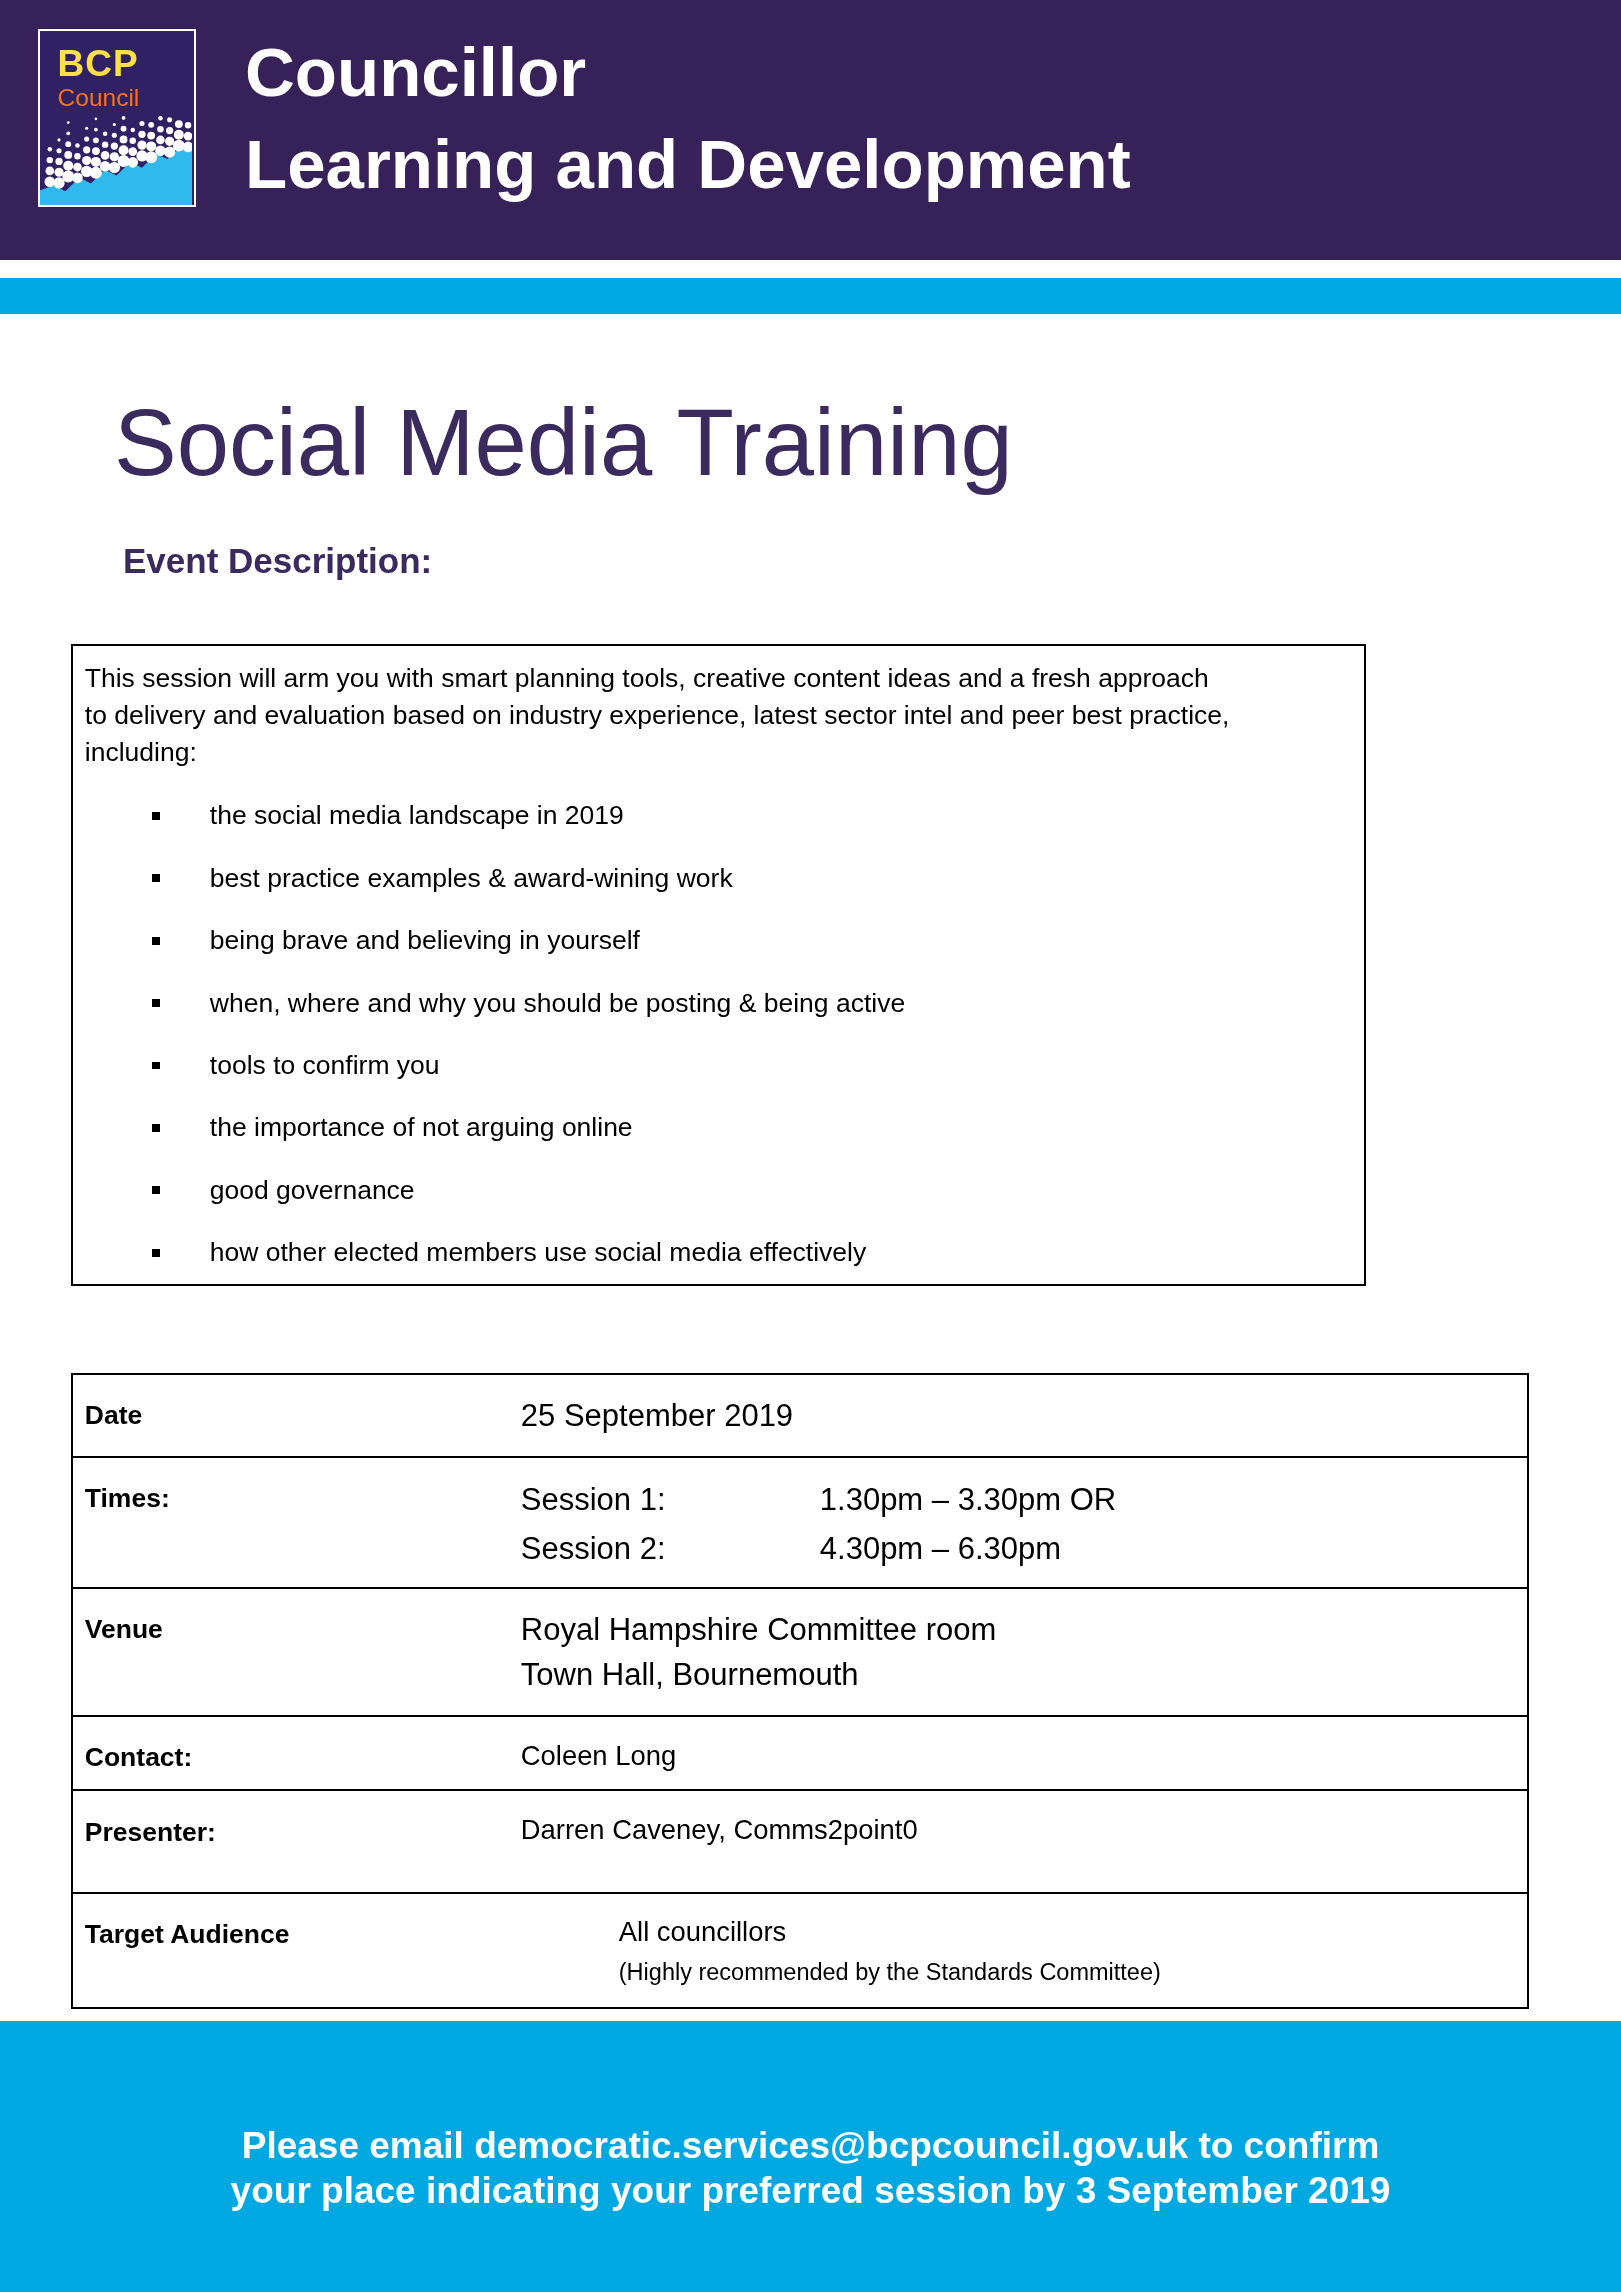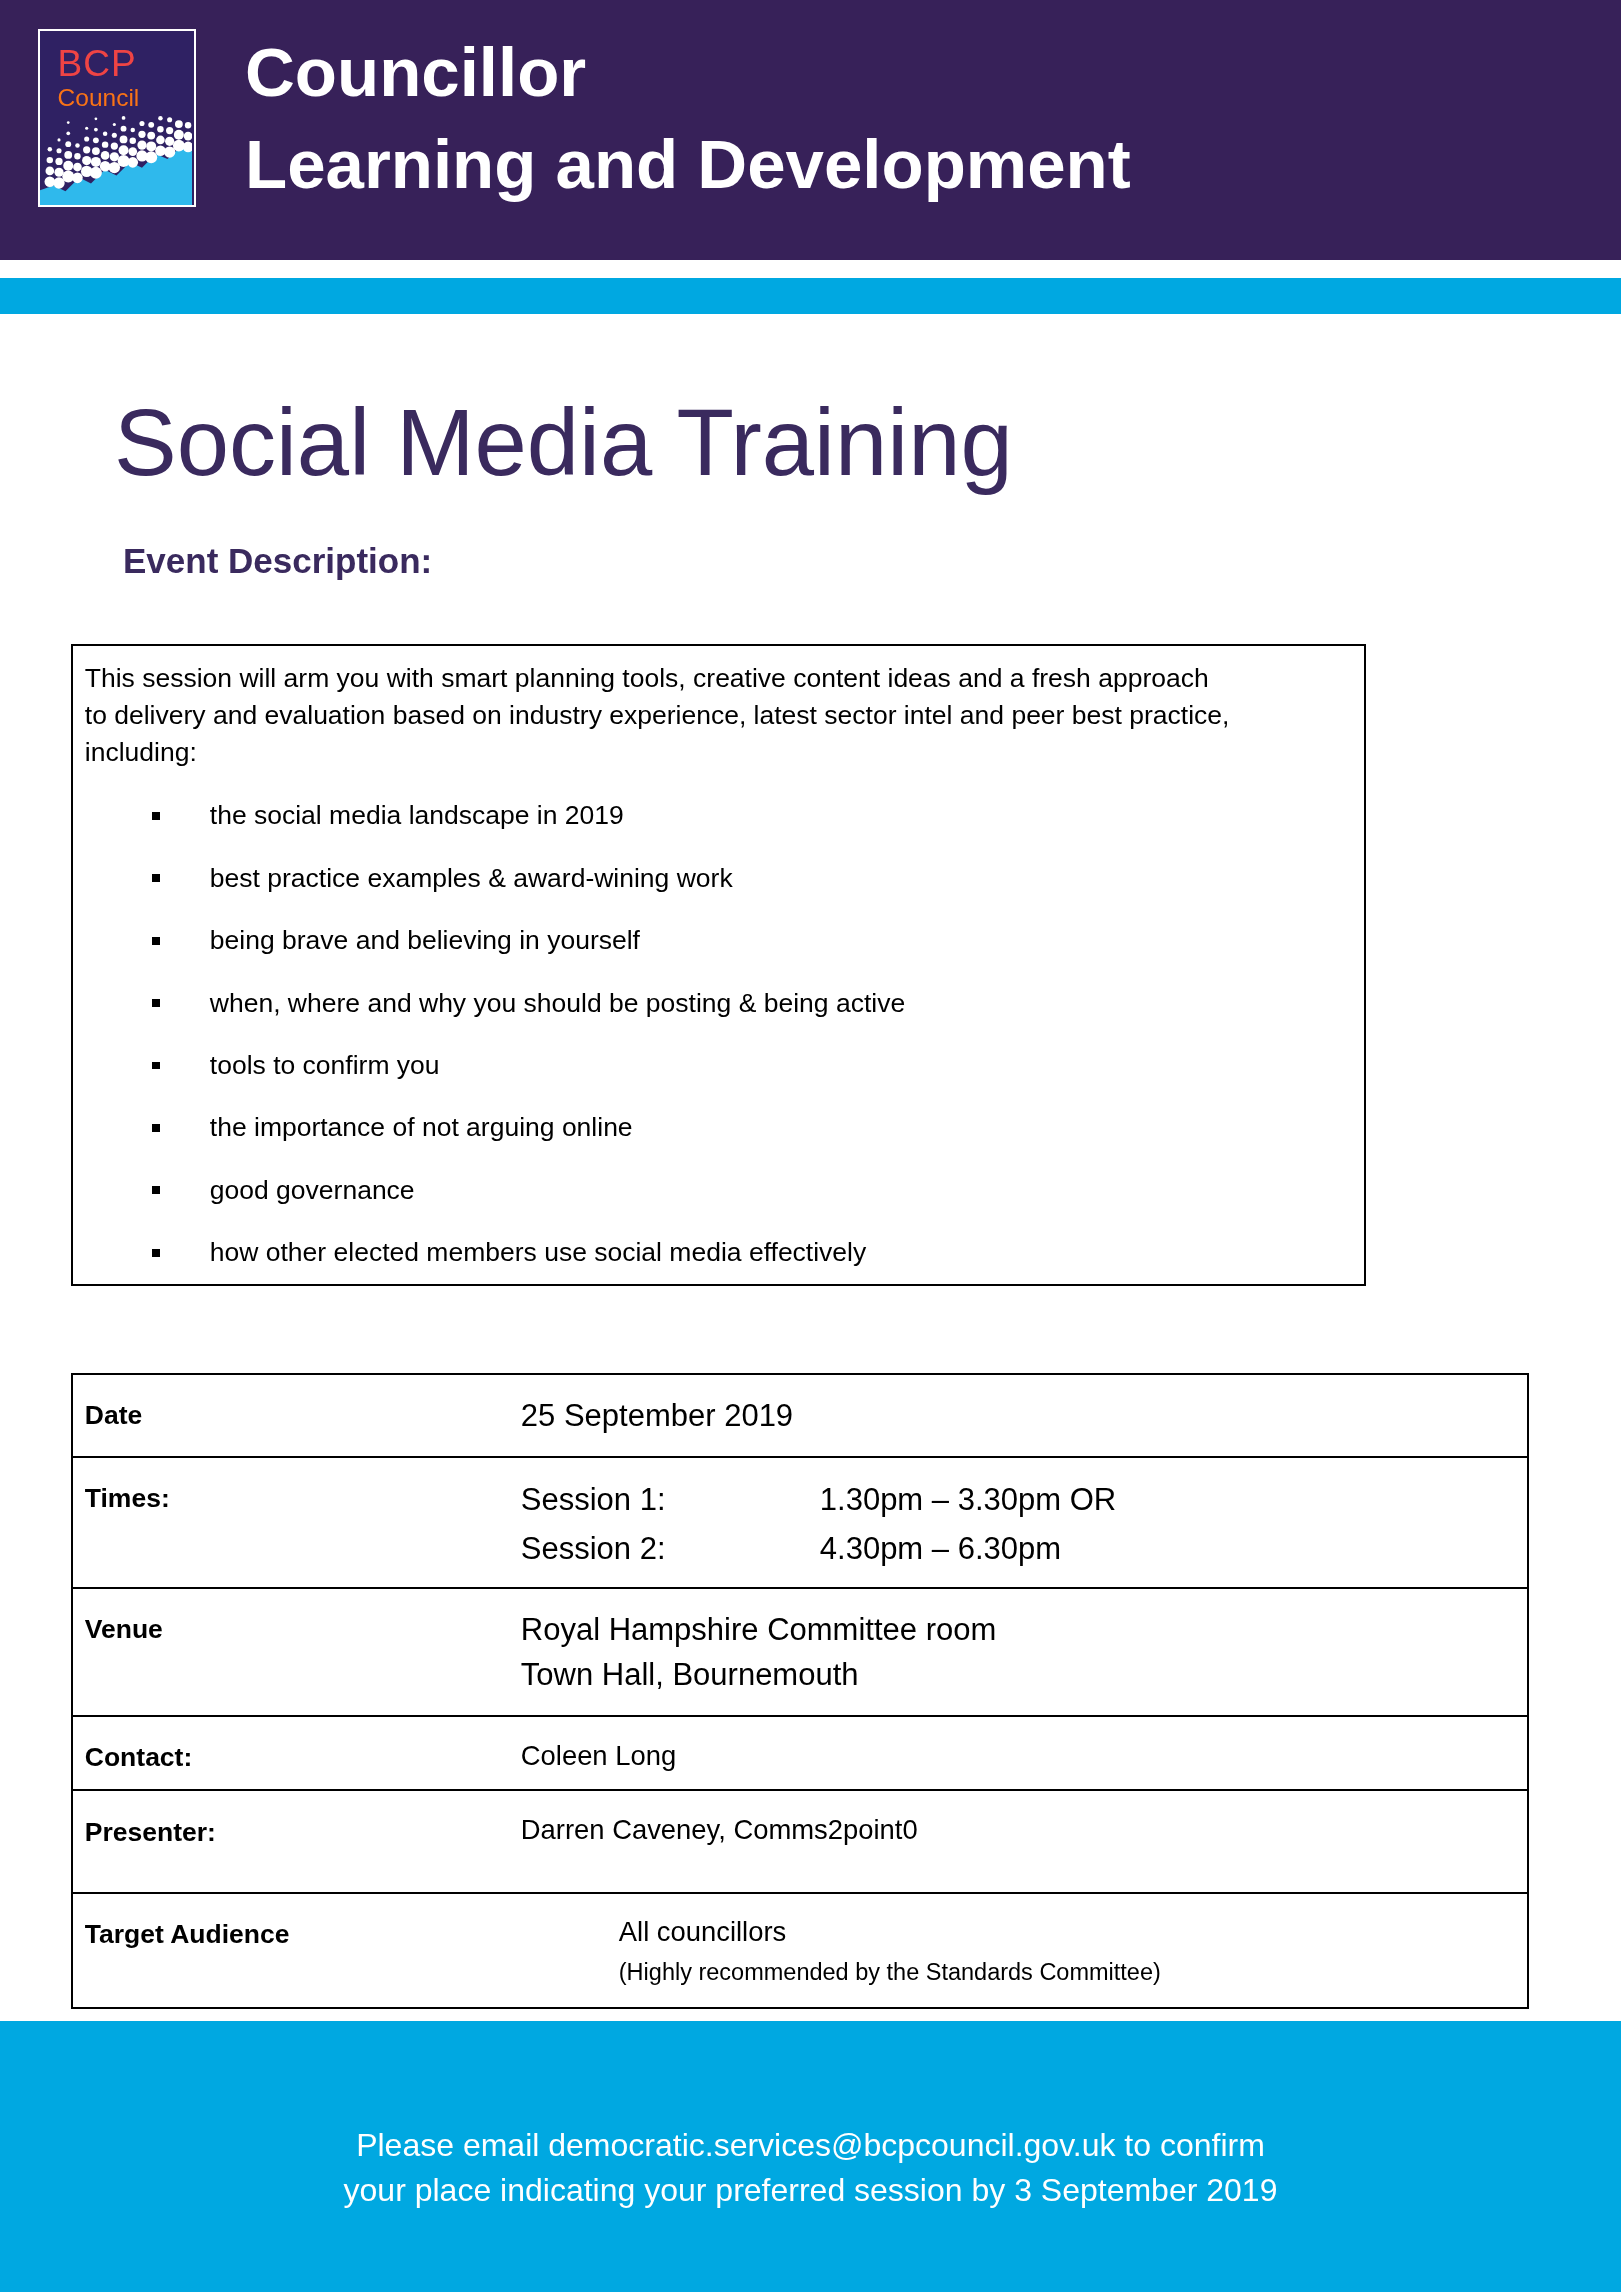--- a/index.html
+++ b/index.html
@@ -8,21 +8,21 @@
     width:1621px; height:2293px; background:#ffffff; position:relative;
     font-family:"Liberation Sans", sans-serif; display:flex; flex-direction:column;
     overflow:hidden;
   }
   
   .banner{ height:260px; background:#372159; position:relative; flex:0 0 auto; }
   .logo{
     position:absolute; left:38px; top:29px; width:158px; height:178px;
     background:#2F2163; border:2.9px solid #ffffff; overflow:hidden;
   }
-  .logo-bcp{ font-size:37px; font-weight:normal; color:#ef4444; margin:13.7px 0 0 17.6px; letter-spacing:1px; line-height:1; }
+  .logo-bcp{ font-size:37px; font-weight:bold; color:#fde047; margin:13.7px 0 0 17.6px; letter-spacing:1px; line-height:1; }
   .logo-council{ font-size:24.5px; font-weight:400; color:#f97316; margin:3.9px 0 0 17.6px; line-height:1; }
   .logo-wave{ position:absolute; left:0; bottom:0; width:152px; height:98px; display:block; }
   .banner-title{
     position:absolute; left:245px; top:27.4px; color:#ffffff;
     font-weight:bold; font-size:69px; line-height:92px; letter-spacing:0;
   }
   .gap-white{ height:17.6px; background:#ffffff; flex:0 0 auto; }
   .stripe{ height:36px; background:#00A8E1; flex:0 0 auto; }
 
   
@@ -62,21 +62,21 @@
   .session-name{ width:299px; }
   .venue-line{ line-height:45px; }
   .target-wrap{ display:flex; align-items:baseline;flex-direction:column; }
   .target-note{ font-size:23.5px; margin-left:98px; white-space:nowrap; }
 
   
   .footer{
     margin-top:auto; flex:0 0 auto; height:272px; background:#00A8E1;
     text-align:center; padding-top:102px;
   }
-  .footer-line{ color:#ffffff; font-weight:normal; font-size:32px; line-height:45px; }
+  .footer-line{ color:#ffffff; font-weight:bold; font-size:37px; line-height:45px; }
 </style>
 </head>
 <body>
 
 <div class="page">
 
   <header class="banner">
     <div class="logo">
       <div class="logo-bcp">BCP</div>
       <div class="logo-council">Council</div>

